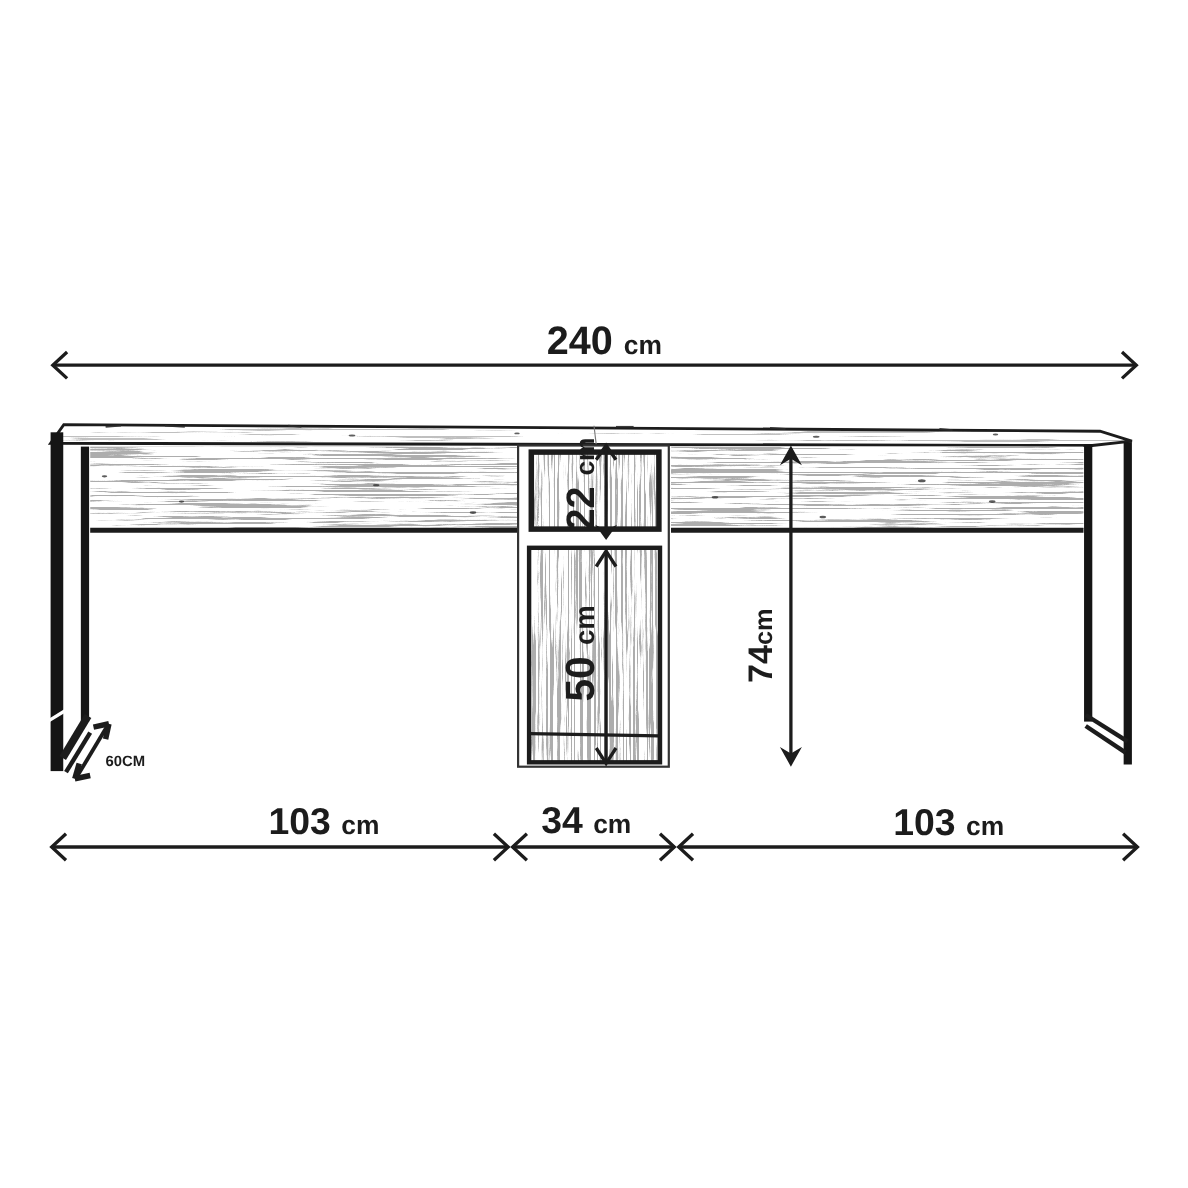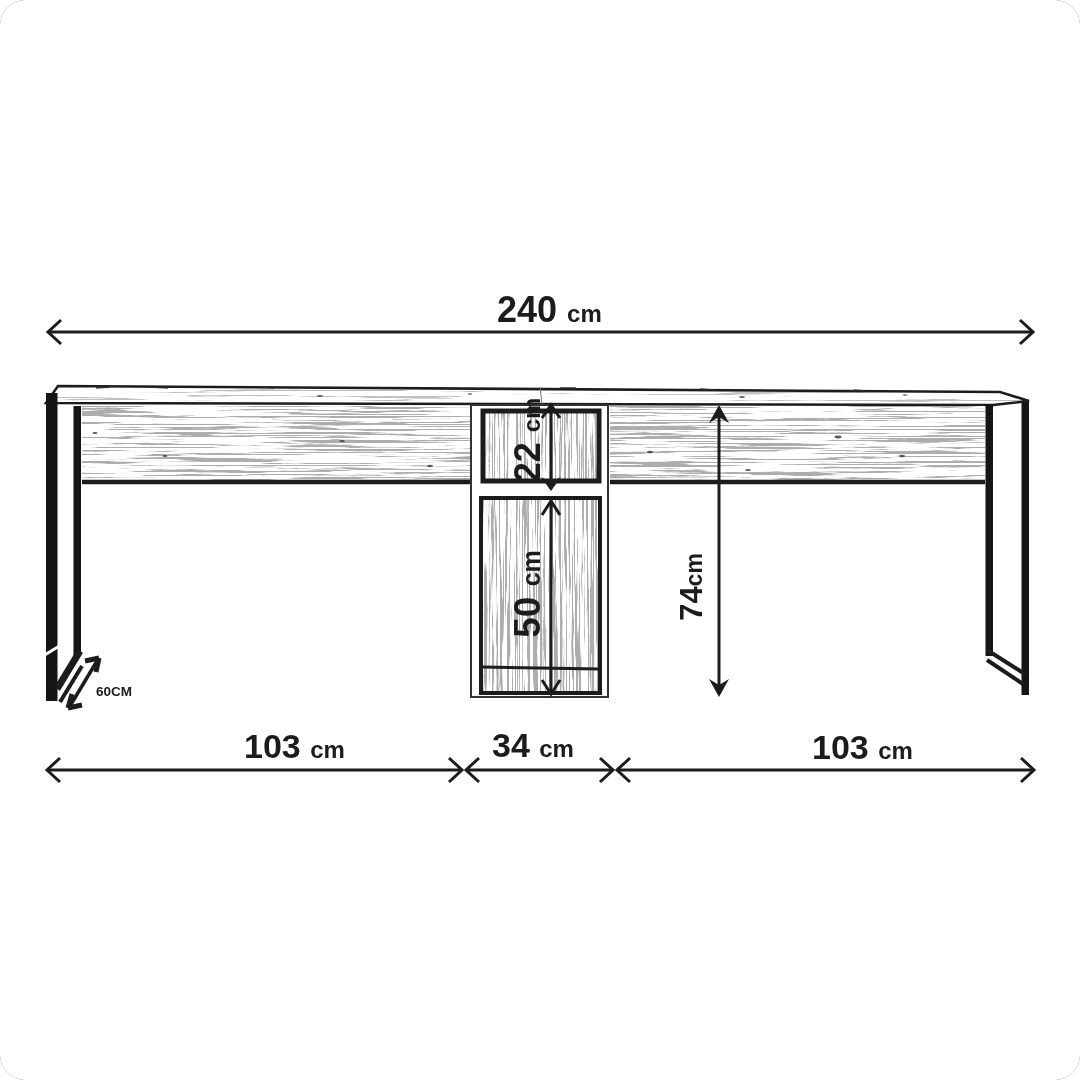--- a/index.html
+++ b/index.html
@@ -1,16 +1,16 @@
 <!DOCTYPE html>
 <html><head>
 <meta charset="utf-8">
 <style>
   html,body{margin:0;padding:0;background:#ffffff;}
-  .wrap{width:1080px;height:1080px;position:relative;background:#ef4444;overflow:hidden;transform:translateZ(0);filter:grayscale(1);border-radius:25px;}
+  .wrap{width:1080px;height:1080px;position:relative;background:#ef4444;overflow:hidden;transform:translateZ(0);filter:grayscale(1);}
   svg{display:block;}
   text{font-family:"Liberation Sans",sans-serif;font-weight:bold;fill:#1c1c1c;}
 </style>
 </head>
 <body>
 <div class="wrap">
 <svg width="1080" height="1080" viewBox="0 0 1080 1080">
 <defs>
 
   <filter id="gh" x="-2%" y="-5%" width="104%" height="110%">

